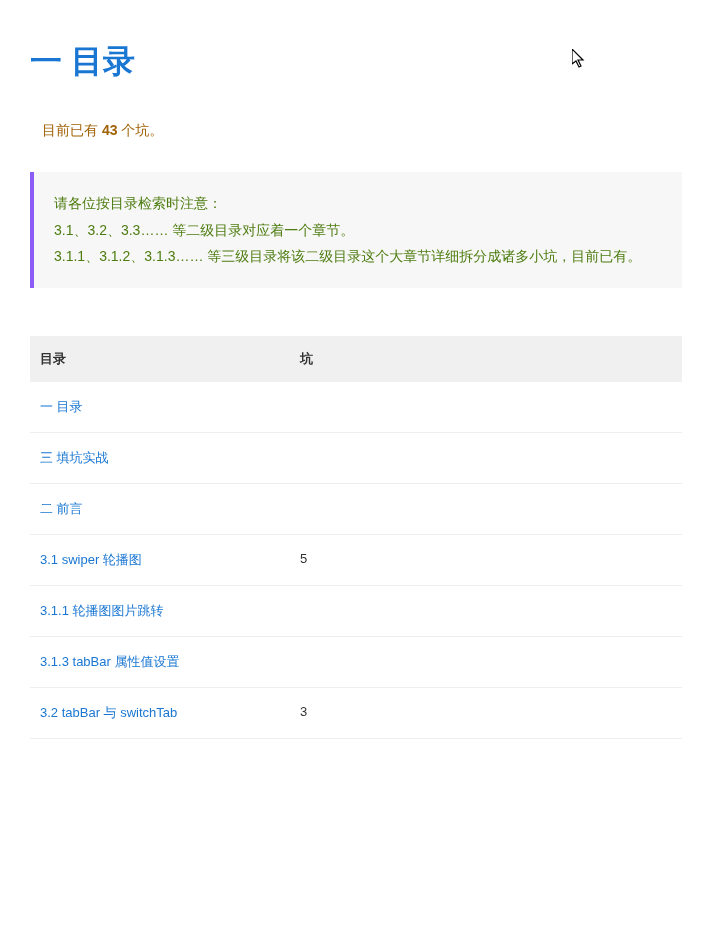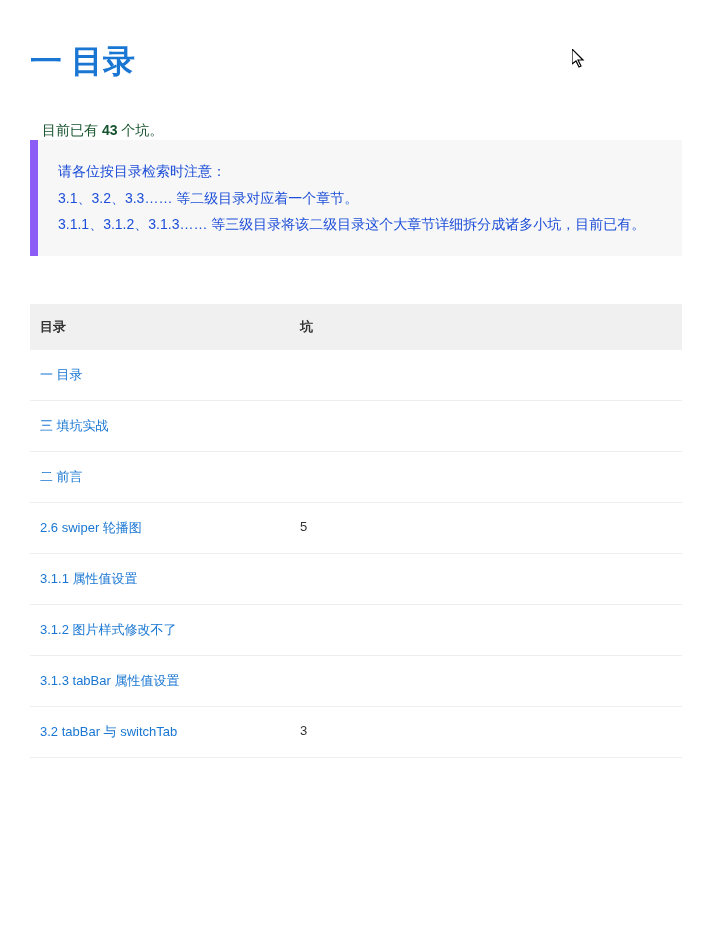--- a/index.html
+++ b/index.html
@@ -17,34 +17,35 @@
       position: relative;
     }
     .main-title {
       font-size: 32px;
       font-weight: bold;
       color: #1976d2;
       margin-bottom: 38px;
     }
     .intro-text {
       font-size: 14px;
-      color: #14532d;
+      color: #a16207;
       margin-left: 12px;
+      margin-bottom: 32px;
     }
     .intro-text .bold-num {
       font-weight: bold;
     }
     .notice-box {
       background: #f7f7f7;
-      border-left: 8px solid #8b5cf6;
+      border-left: 4px solid #8b5cf6;
       padding: 18px 20px;
       margin-bottom: 48px;
       font-size: 14px;
       line-height: 1.9;
-      color: #1d4ed8;
+      color: #4d7c0f;
     }
     .toc-table {
       width: 100%;
       border-collapse: collapse;
     }
     .toc-table thead tr {
       background: #f0f0f0;
       padding-left: 25px;
     }
     .toc-table th {
@@ -108,29 +109,25 @@
       </tr>
       <tr>
         <td class="level-0"><a class="toc-link" href="#">三 填坑实战</a></td>
         <td></td>
       </tr>
       <tr>
         <td class="level-0"><a class="toc-link" href="#">二 前言</a></td>
         <td></td>
       </tr>
       <tr>
-        <td class="level-1"><a class="toc-link" href="#">2.6 swiper 轮播图</a></td>
+        <td class="level-1"><a class="toc-link" href="#">3.1 swiper 轮播图</a></td>
         <td>5</td>
       </tr>
       <tr>
-        <td class="level-2"><a class="toc-link" href="#">3.1.1 属性值设置</a></td>
-        <td></td>
-      </tr>
-      <tr>
-        <td class="level-2"><a class="toc-link" href="#">3.1.2 图片样式修改不了</a></td>
+        <td class="level-2"><a class="toc-link" href="#">3.1.1 轮播图图片跳转</a></td>
         <td></td>
       </tr>
       <tr>
         <td class="level-2"><a class="toc-link" href="#">3.1.3 tabBar 属性值设置</a></td>
         <td></td>
       </tr>
       <tr>
         <td class="level-1"><a class="toc-link" href="#">3.2 tabBar 与 switchTab</a></td>
         <td>3</td>
       </tr>

